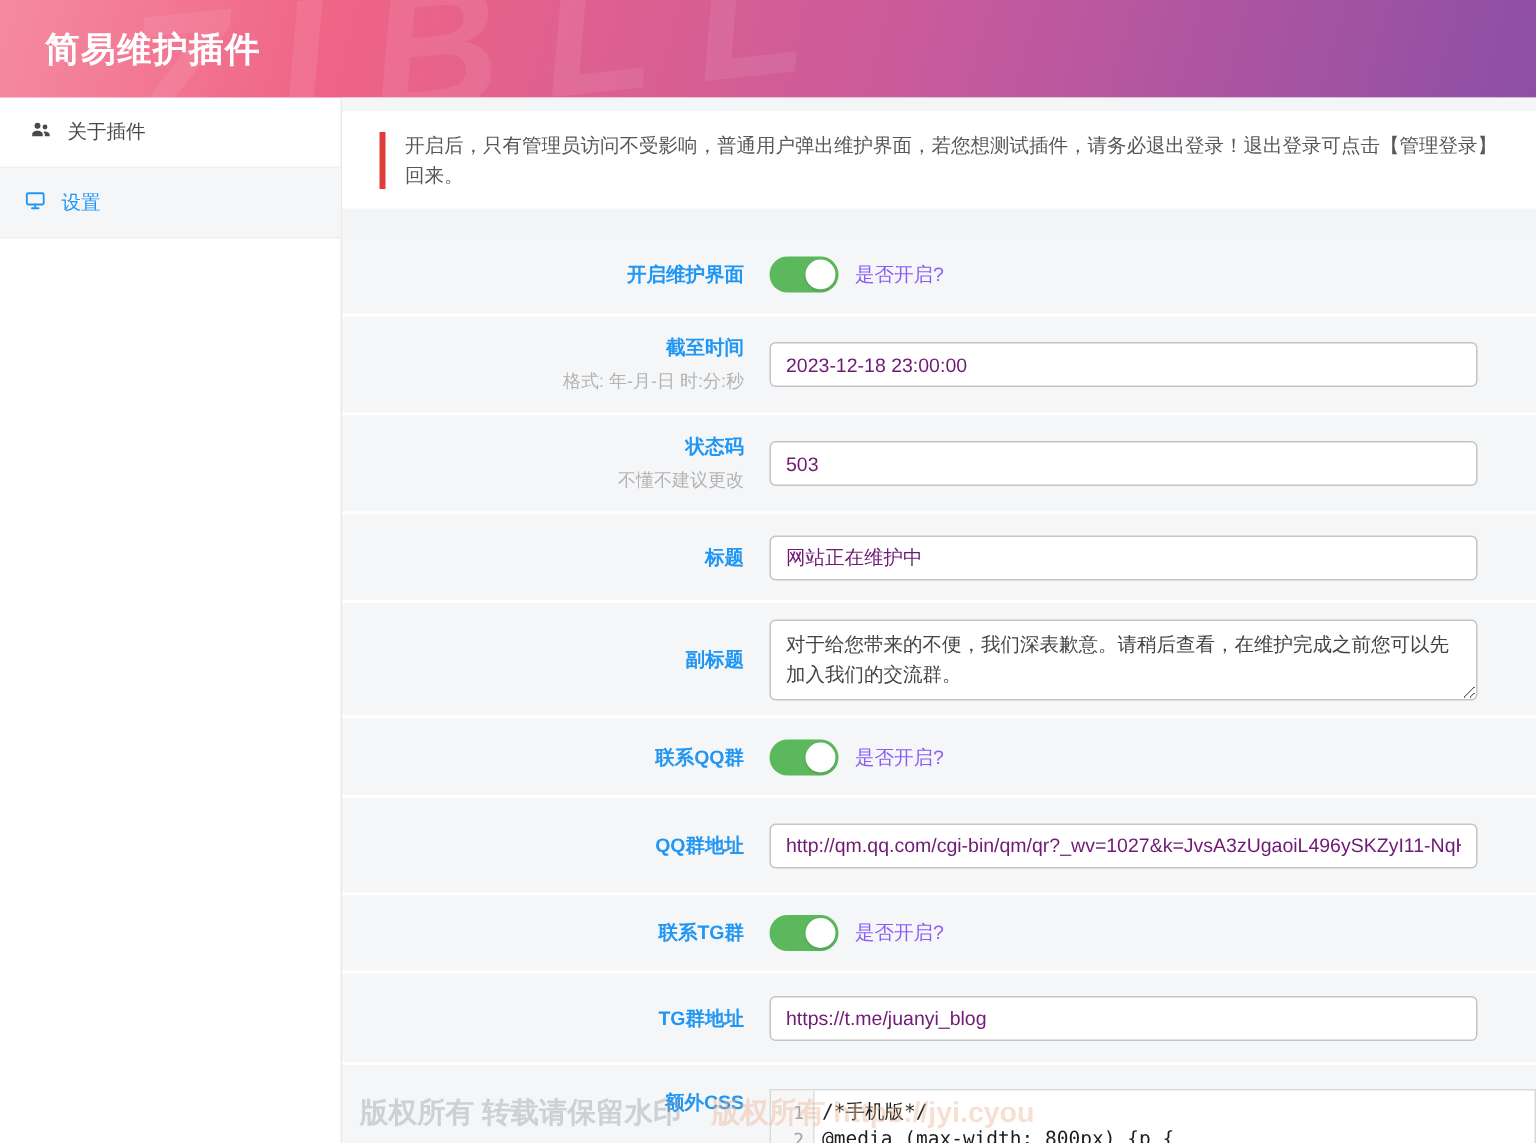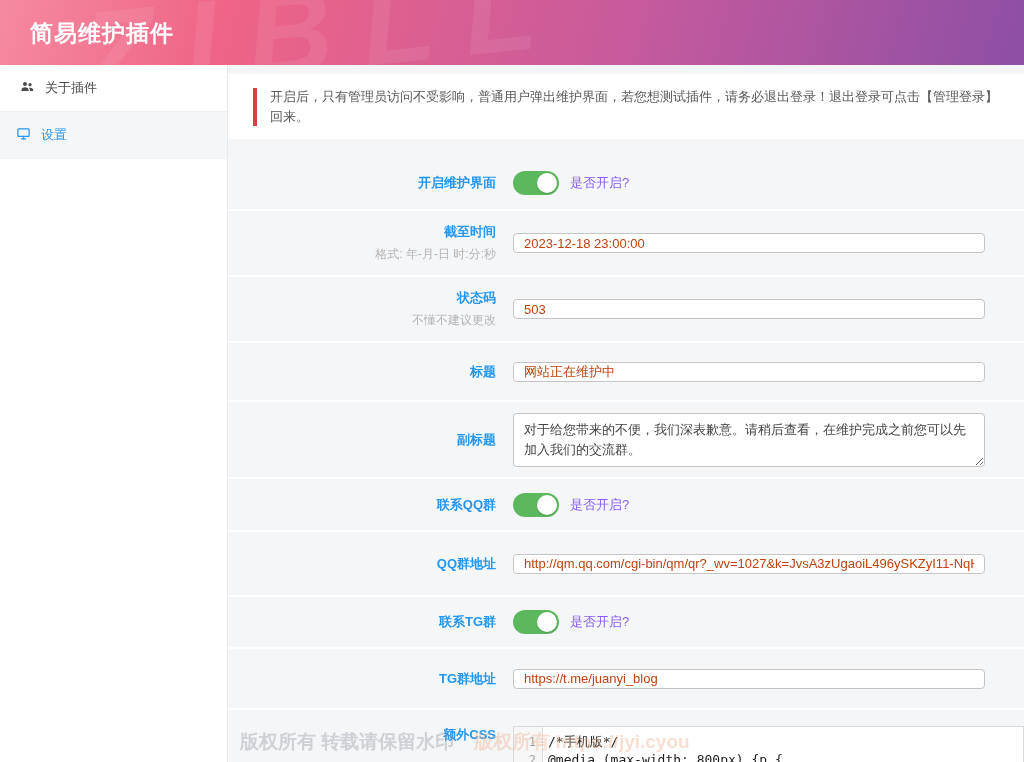--- a/index.html
+++ b/index.html
@@ -51,22 +51,22 @@
   .r9{min-height:61px;}
   .row-code { min-height:130px; align-items:flex-start; padding-top:16px; border-bottom:none; }
   .row-code .ctl { margin-right:0; }
 
   .toggle { width:46px; height:24px; border-radius:12px; background:#5cb85c;
             position:relative; display:inline-block; cursor:pointer; flex:none; }
   .toggle::after { content:''; position:absolute; right:2px; top:2px; width:20px; height:20px;
                    background:#fff; border-radius:50%; box-shadow:0 1px 2px rgba(0,0,0,0.15); }
   .hint { color:#8b5cf6; margin-left:11px; }
 
-  input.txt { width:100%; height:20px; border:1px solid #c4c4c4; border-radius:4px;
-              padding:0 10px; font-size:13px; color:#c2410c; background:#fff; outline:none;
+  input.txt { width:100%; height:30px; border:1px solid #c4c4c4; border-radius:4px;
+              padding:0 10px; font-size:13px; color:#701a75; background:#fff; outline:none;
               font-family:"Liberation Sans", sans-serif; }
   textarea.txt { width:100%; height:54px; border:1px solid #c4c4c4; border-radius:4px;
                  padding:6px 10px; font-size:13px; color:#444; background:#fff; outline:none;
                  line-height:1.55; resize:vertical; font-family:"Liberation Sans", sans-serif; }
 
   
   .editor { width:100%; background:#fff; border:1px solid #d9d9d9; display:flex;
             height:120px; overflow:hidden; font-family:"DejaVu Sans Mono", monospace; }
   .gutter { width:29px; flex:none; background:#f7f7f7; border-right:1px solid #ddd;
             padding:6px 6px 0 0; text-align:right; color:#a3a3a3; font-size:12px; line-height:18px; }

